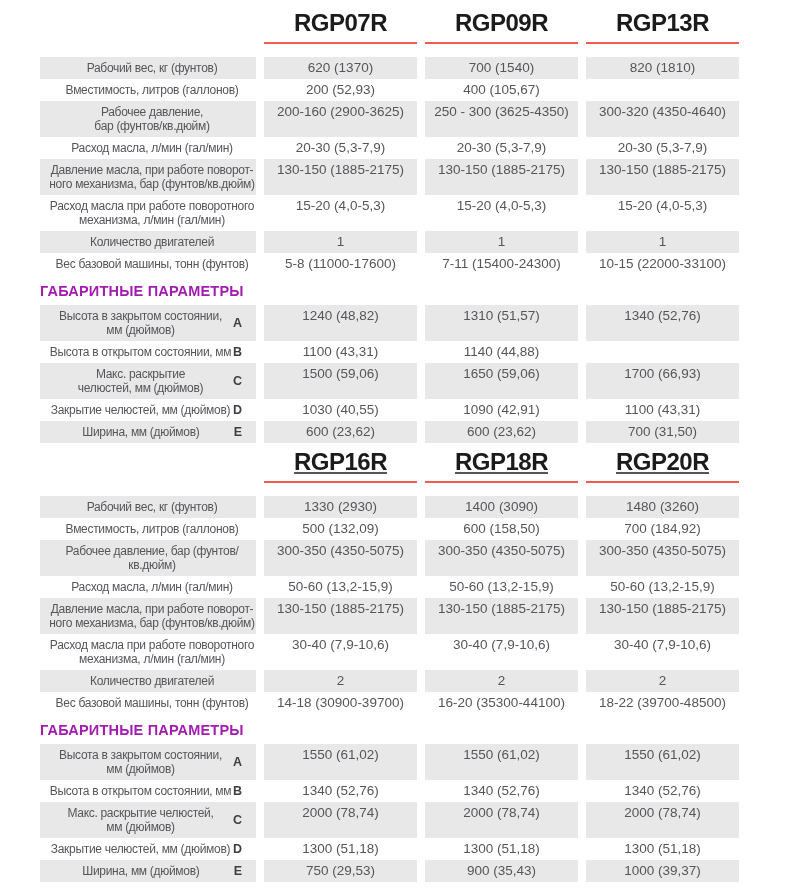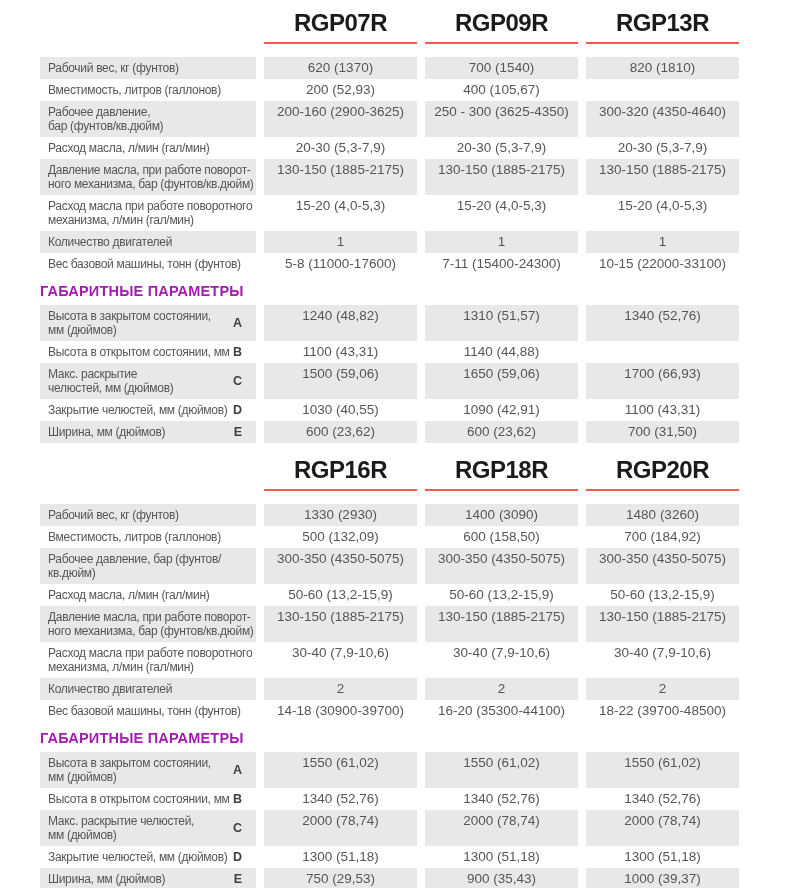--- a/index.html
+++ b/index.html
@@ -17,21 +17,21 @@
     width: 789px;
     padding: 10px 50px 5px 40px;
   }
   .grid-row {
     display: grid;
     grid-template-columns: 216px 153px 153px 153px;
     column-gap: 8px;
   }
   
   .model-header-row { margin-top: 0; }
-  .spec-table + .spec-table .model-header-row { margin-top: 14px; }
+  .spec-table + .spec-table .model-header-row { margin-top: 6px; text-decoration: underline; }
   .model-header {
     text-align: center;
   }
   .model-name {
     display: block;
     font-size: 24px;
     line-height: 26px;
     font-weight: bold;
     letter-spacing: -0.5px;
     color: #1b1b1d;
@@ -51,21 +51,21 @@
     min-height: 22px;
   }
   .label-cell {
     padding: 4px 0 4px 8px;
     font-size: 12px;
     letter-spacing: -0.3px;
     text-align: left;
     display: flex;
     justify-content: space-between;
   }
-  .lbl { white-space: pre-line; flex: 1 1 auto; }
+  .lbl { white-space: pre-line; flex: 1 1 auto; text-align: center; }
   .value-cell { text-align: center; }
   .row.shaded .cell { background: #e8e8e8; }
   .letter {
     font-weight: bold;
     font-size: 12.5px;
     color: #3d3e42;
     letter-spacing: 0;
     align-self: center;
     padding-right: 14px;
     flex: 0 0 auto;

